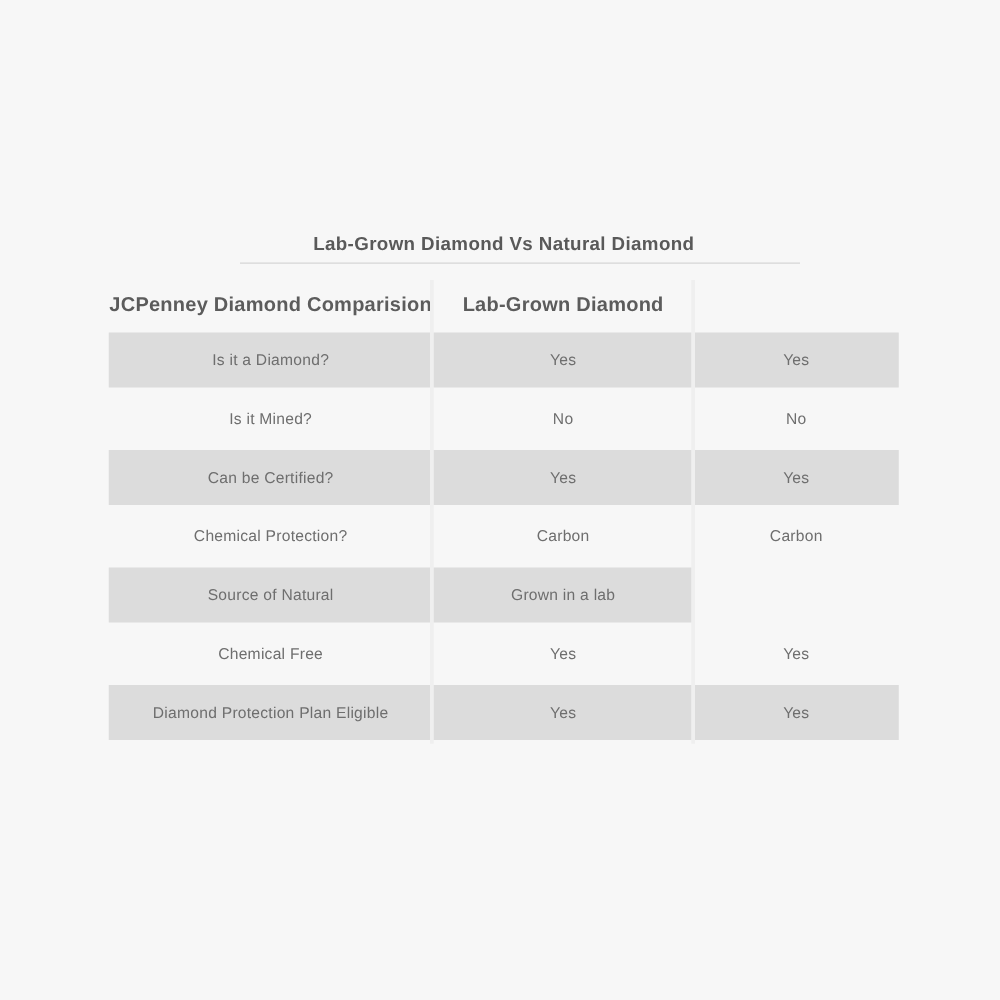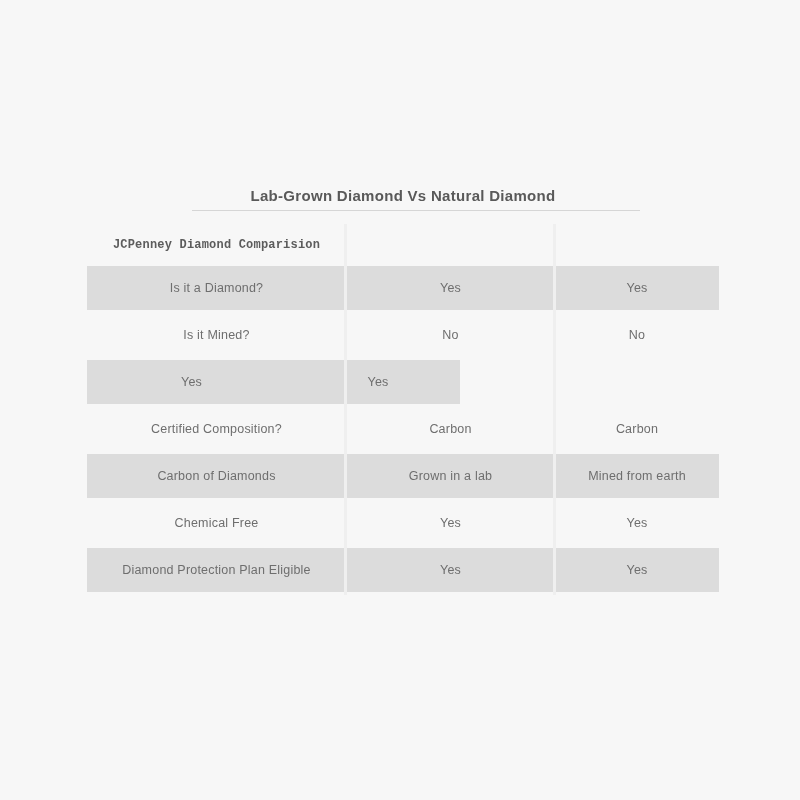--- a/index.html
+++ b/index.html
@@ -56,66 +56,67 @@
     align-items: center;
     justify-content: center;
     text-align: center;
     font-size: 12.5px;
     color: #6e6e6e;
     letter-spacing: 0.2px;
   }
   .c1 { width: 259px; }
   .c2 { width: 209px; }
   .c3 { width: 164px; }
-  .hd { font-weight: bold; color: #5c5c5c; font-size: 12px; font-family: Liberation Mono, monospace; }
+  .hd { font-weight: bold; color: #5c5c5c; font-size: 16px; }
   .row.shaded .cell { background: #dcdcdc; }
 </style>
 </head>
 <body>
 
 <div class="canvas">
 
   <div class="page-title">Lab-Grown Diamond Vs Natural Diamond</div>
   <div class="title-rule"></div>
 
   <div class="table">
     <div class="vline v1"></div>
     <div class="vline v2"></div>
 
     <div class="row header">
       <div class="cell c1 hd">JCPenney Diamond Comparision</div>
+      <div class="cell c2 hd">Lab-Grown Diamond</div>
     </div>
 
     <div class="row data shaded">
       <div class="cell c1">Is it a Diamond?</div>
       <div class="cell c2">Yes</div>
       <div class="cell c3">Yes</div>
     </div>
 
     <div class="row data">
       <div class="cell c1">Is it Mined?</div>
       <div class="cell c2">No</div>
       <div class="cell c3">No</div>
     </div>
 
     <div class="row data shaded">
+      <div class="cell c1">Can be Certified?</div>
       <div class="cell c2">Yes</div>
       <div class="cell c3">Yes</div>
     </div>
 
     <div class="row data">
-      <div class="cell c1">Certified Composition?</div>
+      <div class="cell c1">Chemical Protection?</div>
       <div class="cell c2">Carbon</div>
       <div class="cell c3">Carbon</div>
     </div>
 
     <div class="row data shaded">
-      <div class="cell c1">Carbon of Diamonds</div>
+      <div class="cell c1">Source of Natural</div>
       <div class="cell c2">Grown in a lab</div>
-      <div class="cell c3">Mined from earth</div>
     </div>
 
     <div class="row data">
       <div class="cell c1">Chemical Free</div>
       <div class="cell c2">Yes</div>
       <div class="cell c3">Yes</div>
     </div>
 
     <div class="row data shaded">
       <div class="cell c1">Diamond Protection Plan Eligible</div>

